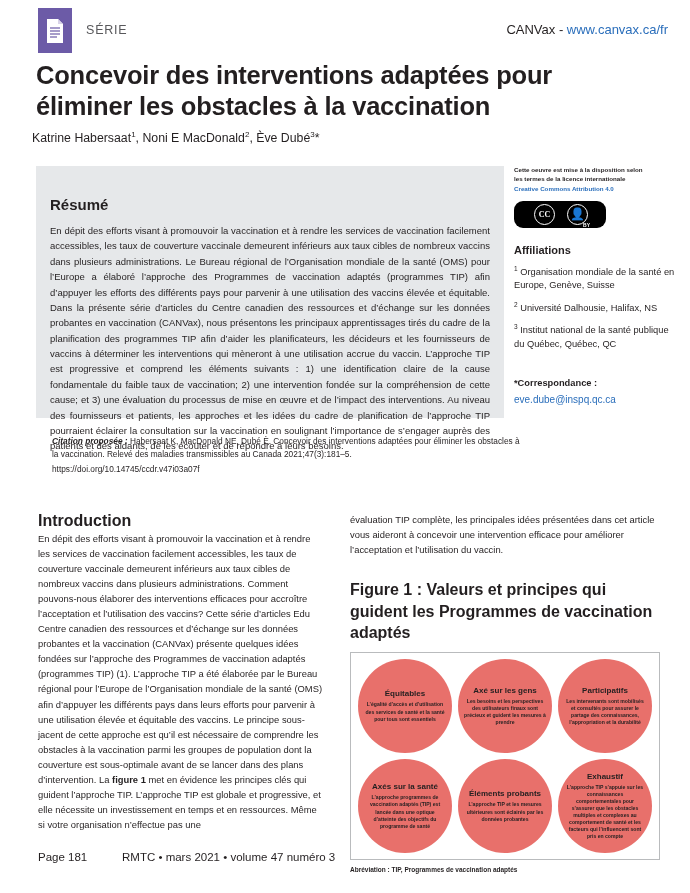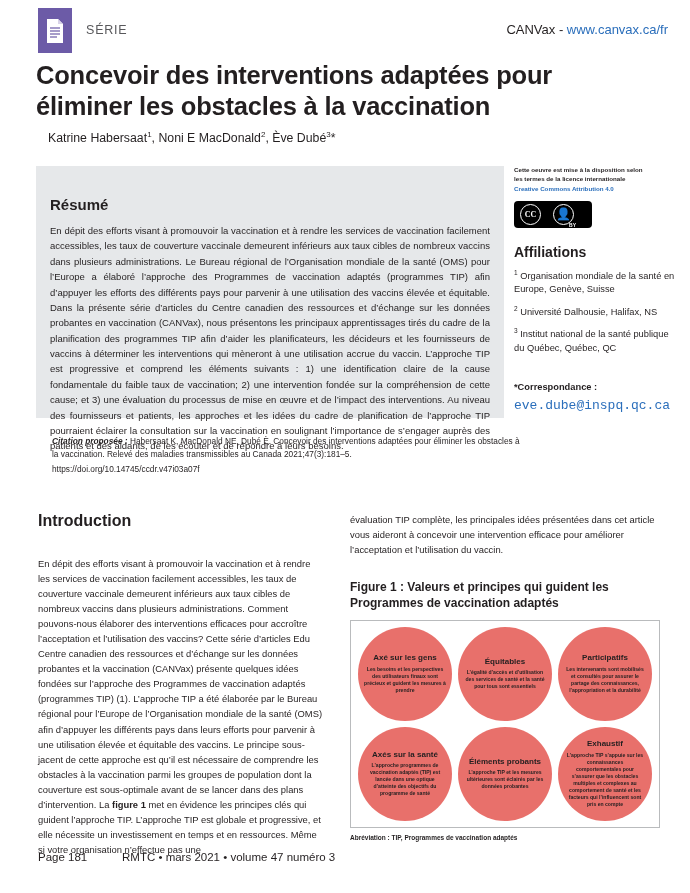--- a/index.html
+++ b/index.html
@@ -59,21 +59,21 @@
     left: 36px; top: 60px;
     width: 560px;
     font-size: 25.5px;
     line-height: 1.22;
     font-weight: 700;
     color: #231f20;
     letter-spacing: -0.2px;
   }
   .authors {
     position: absolute;
-    left: 48px; top: 130px;
+    left: 32px; top: 130px;
     width: 470px;
     font-size: 12.3px;
     color: #231f20;
   }
   .authors sup { font-size: 8px; }
 
   
   .abstract {
     position: absolute;
     left: 36px; top: 166px;
@@ -119,24 +119,25 @@
     font-size: 6.2px;
     line-height: 1.5;
     font-weight: 700;
     color: #231f20;
   }
   .cc-note .cc-link { color: #2a6ebb; }
   .cc-badge {
     margin-top: 8px;
     width: 78px; height: 27px;
     background: #000;
-    border-radius: 4px;
+    border-radius: 9px;
     position: relative;
     display: flex;
     align-items: center;
+    padding-left: 14px;
   }
   .cc-circ {
     width: 19px; height: 19px;
     border: 1.6px solid #fff;
     border-radius: 50%;
     margin-left: 6px;
     color: #fff;
     font-size: 8px;
     font-weight: 700;
     display: flex;
@@ -147,70 +148,69 @@
   .cc-circ.second { margin-left: 12px; font-size: 12px; }
   .cc-by {
     position: absolute;
     right: 16px; bottom: 0px;
     color: #fff;
     font-size: 5px;
     font-weight: 700;
   }
   .rail h3 {
     margin: 16px 0 8px 0;
-    font-size: 14px;
+    font-size: 11px;
     font-weight: 700;
   }
   .aff {
     font-size: 9.3px;
     line-height: 1.45;
     margin-bottom: 7px;
   }
   .aff sup { font-size: 6.5px; }
   .corr-title {
     margin-top: 26px;
     font-size: 9.3px;
     font-weight: 700;
   }
   .corr-mail {
     margin-top: 6px;
-    font-size: 13px;
+    font-size: 10px;
     color: #2a6ebb;
-    font-family: Liberation Mono, monospace;
   }
 
   
   .col-left {
     position: absolute;
     left: 38px; top: 512px;
     width: 286px;
   }
   .col-right {
     position: absolute;
     left: 350px; top: 512px;
     width: 312px;
   }
   .sec-title {
-    margin: 0 0 26px 0;
+    margin: 0 0 1px 0;
     font-size: 16px;
     font-weight: 700;
     color: #231f20;
   }
   .body-p {
     margin: 0;
     font-size: 9.4px;
     line-height: 1.60;
     text-align: left;
     color: #231f20;
   }
   .body-p b { font-weight: 700; }
 
   .fig-title {
     margin: 22px 0 8px 0;
-    font-size: 12px;
+    font-size: 16px;
     font-weight: 700;
     line-height: 1.35;
     color: #231f20;
   }
 
   
   .fig-box {
     border: 1px solid #b9bbbd;
     width: 310px;
     height: 208px;
@@ -339,26 +339,26 @@
     <p class="body-p"><span>En dépit des efforts visant à promouvoir la vaccination et à rendre les services de vaccination facilement accessibles, les taux de couverture vaccinale demeurent inférieurs aux taux cibles de nombreux vaccins dans plusieurs administrations. Comment pouvons-nous élaborer des interventions efficaces pour accroître l’acceptation et l’utilisation des vaccins? Cette série d’articles Edu Centre canadien des ressources et d’échange sur les données probantes et la vaccination (CANVax) présente quelques idées fondées sur l’approche des Programmes de vaccination adaptés (programmes TIP) (1). L’approche TIP a été élaborée par le Bureau régional pour l’Europe de l’Organisation mondiale de la santé (OMS) afin d’appuyer les différents pays dans leurs efforts pour parvenir à une utilisation élevée et équitable des vaccins. Le principe sous-jacent de cette approche est qu’il est nécessaire de comprendre les obstacles à la vaccination parmi les groupes de population dont la couverture est sous-optimale avant de se lancer dans des plans d’intervention. La </span><b>figure 1</b><span> met en évidence les principes clés qui guident l’approche TIP. L’approche TIP est globale et progressive, et elle nécessite un investissement en temps et en ressources. Même si votre organisation n’effectue pas une</span></p>
   </div>
 
   <div class="col-right">
     <p class="body-p">évaluation TIP complète, les principales idées présentées dans cet article vous aideront à concevoir une intervention efficace pour améliorer l’acceptation et l’utilisation du vaccin.</p>
     <div class="fig-title">Figure 1 : Valeurs et principes qui guident les Programmes de vaccination adaptés</div>
 
     <div class="fig-box">
       <div class="fig-row">
         <div class="bubble">
+          <div class="b-title">Équitables</div>
+          <div class="b-text">L’égalité d’accès et d’utilisation des services de santé et la santé pour tous sont essentiels</div>
+        </div>
+        <div class="bubble">
           <div class="b-title">Axé sur les gens</div>
           <div class="b-text">Les besoins et les perspectives des utilisateurs finaux sont précieux  et guident les mesures à prendre</div>
-        </div>
-        <div class="bubble">
-          <div class="b-title">Équitables</div>
-          <div class="b-text">L’égalité d’accès et d’utilisation des services de santé et la santé pour tous sont essentiels</div>
         </div>
         <div class="bubble">
           <div class="b-title">Participatifs</div>
           <div class="b-text">Les intervenants sont mobilisés et consultés pour assurer le partage des connaissances, l’appropriation et la durabilité</div>
         </div>
       </div>
       <div class="fig-row">
         <div class="bubble">
           <div class="b-title">Axés sur la santé</div>
           <div class="b-text">L’approche programmes de vaccination adaptés (TIP) est lancée dans une optique d’atteinte des objectifs du programme de santé</div>

